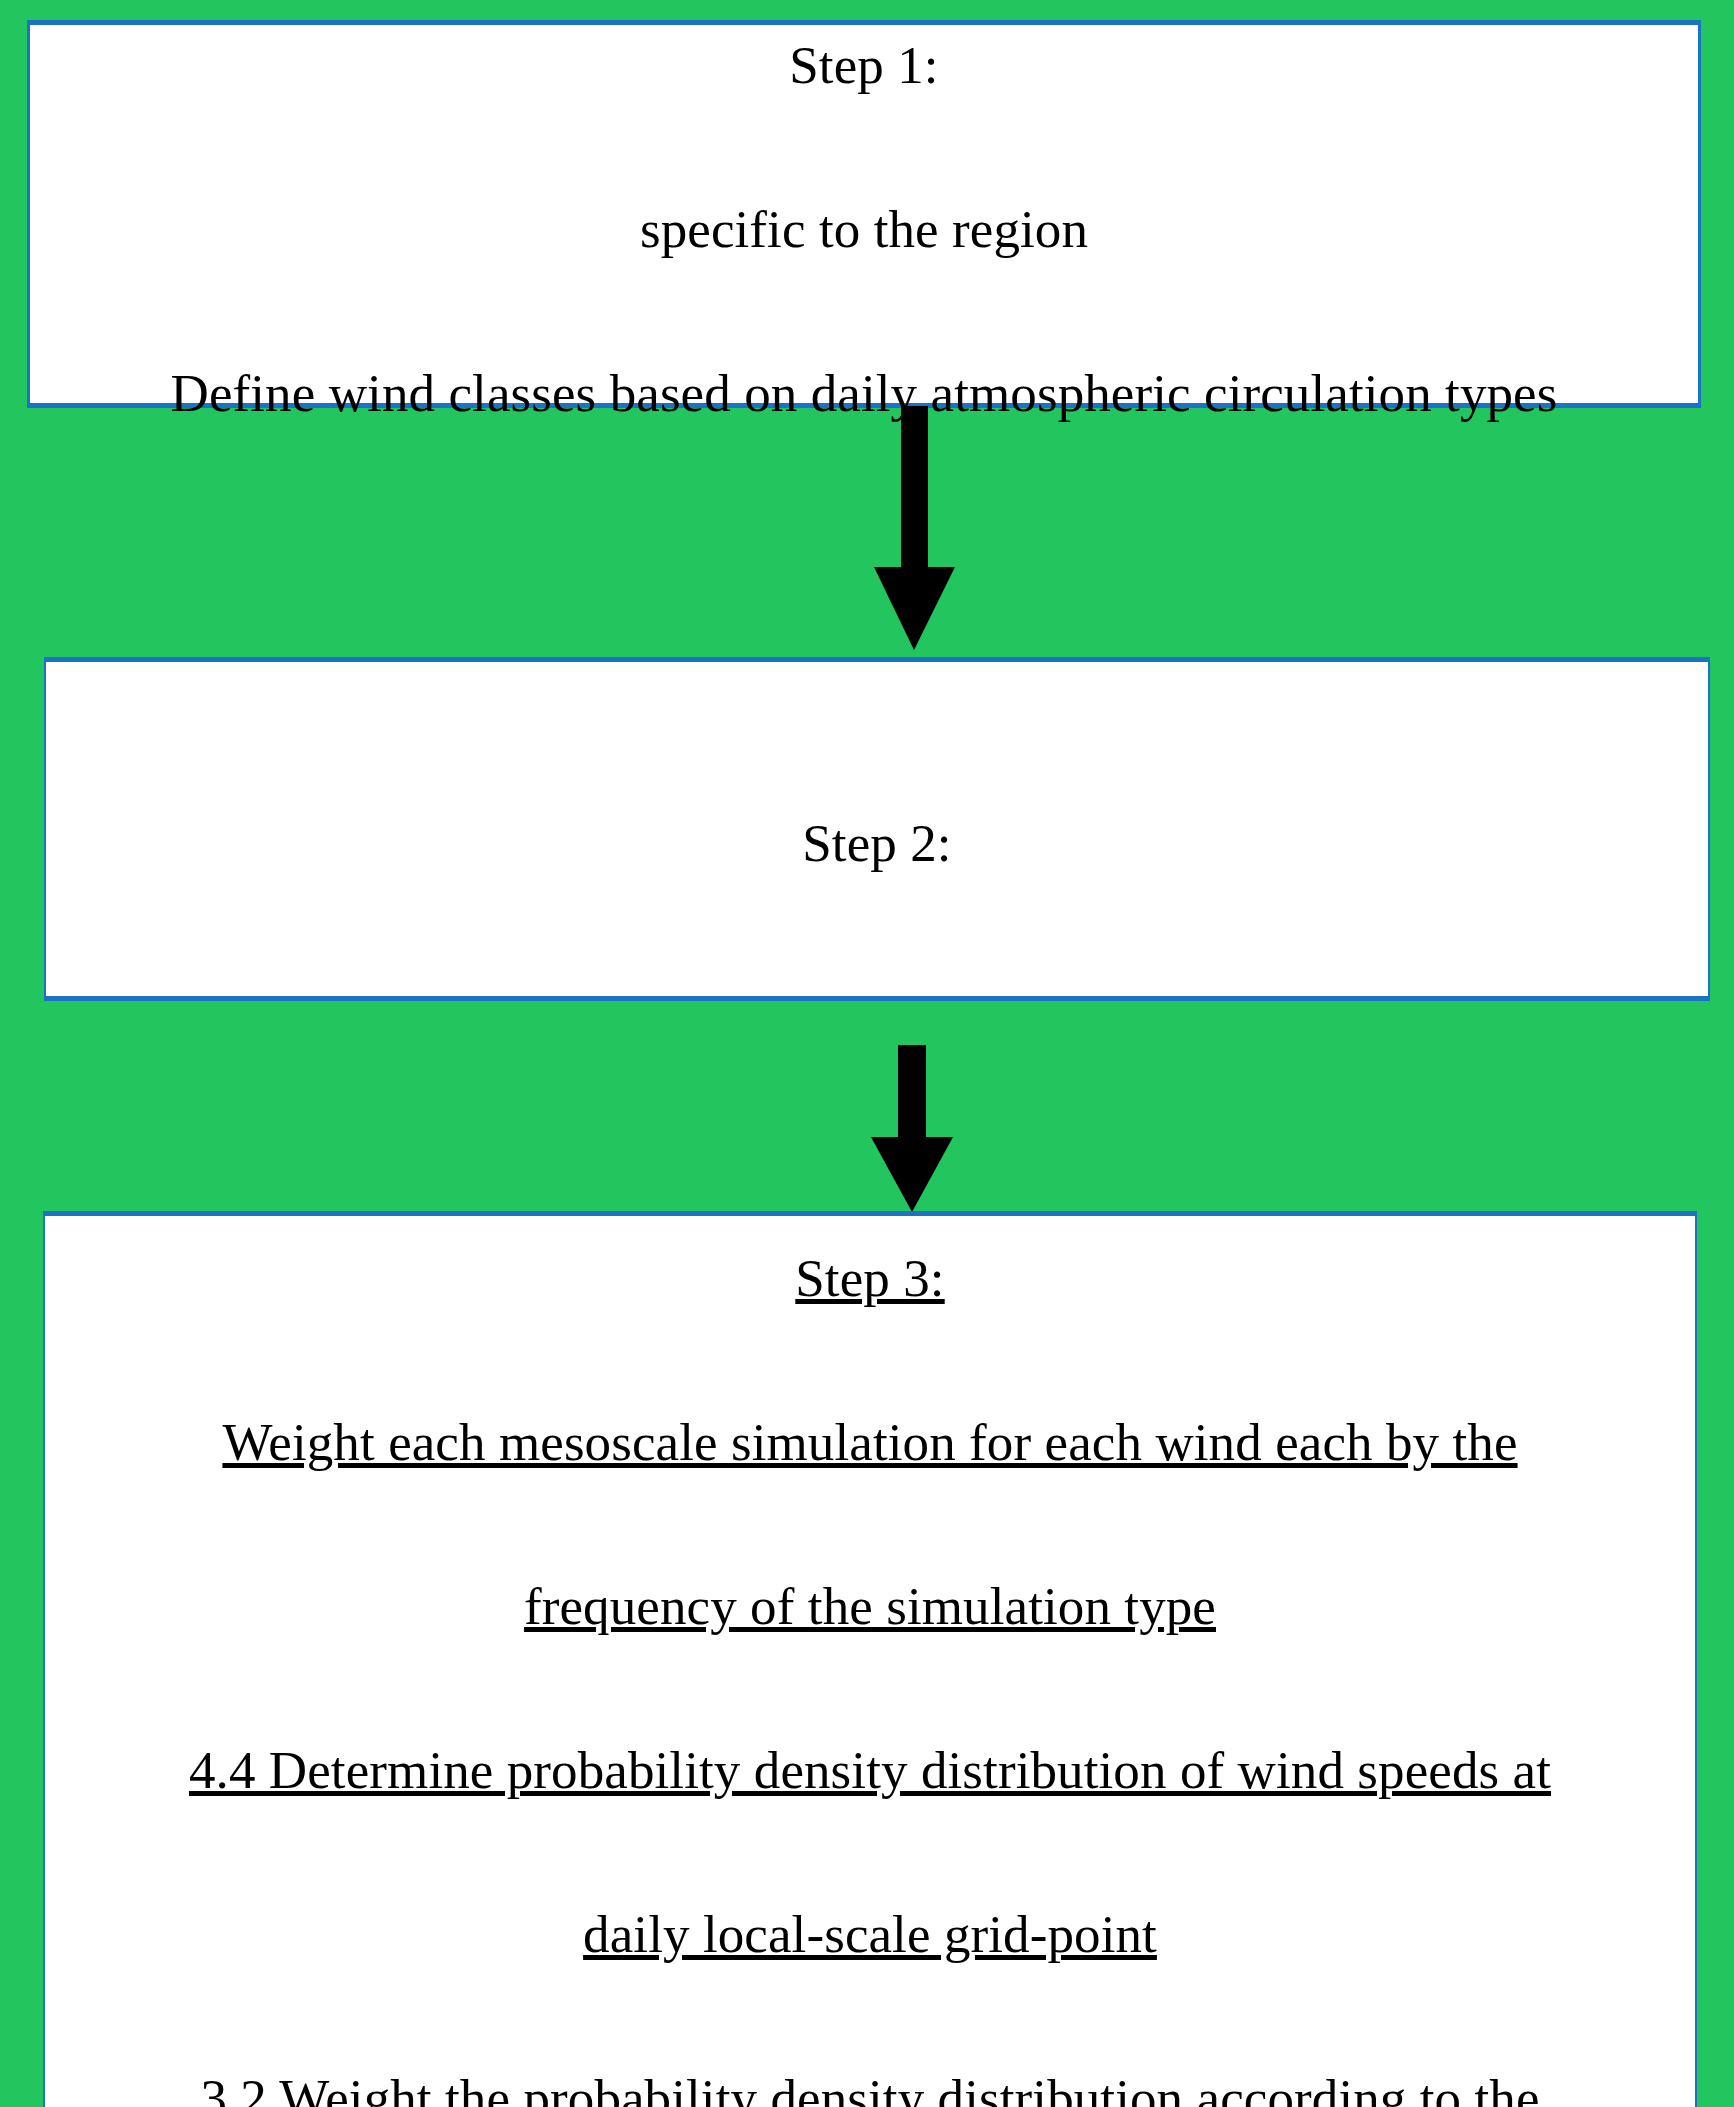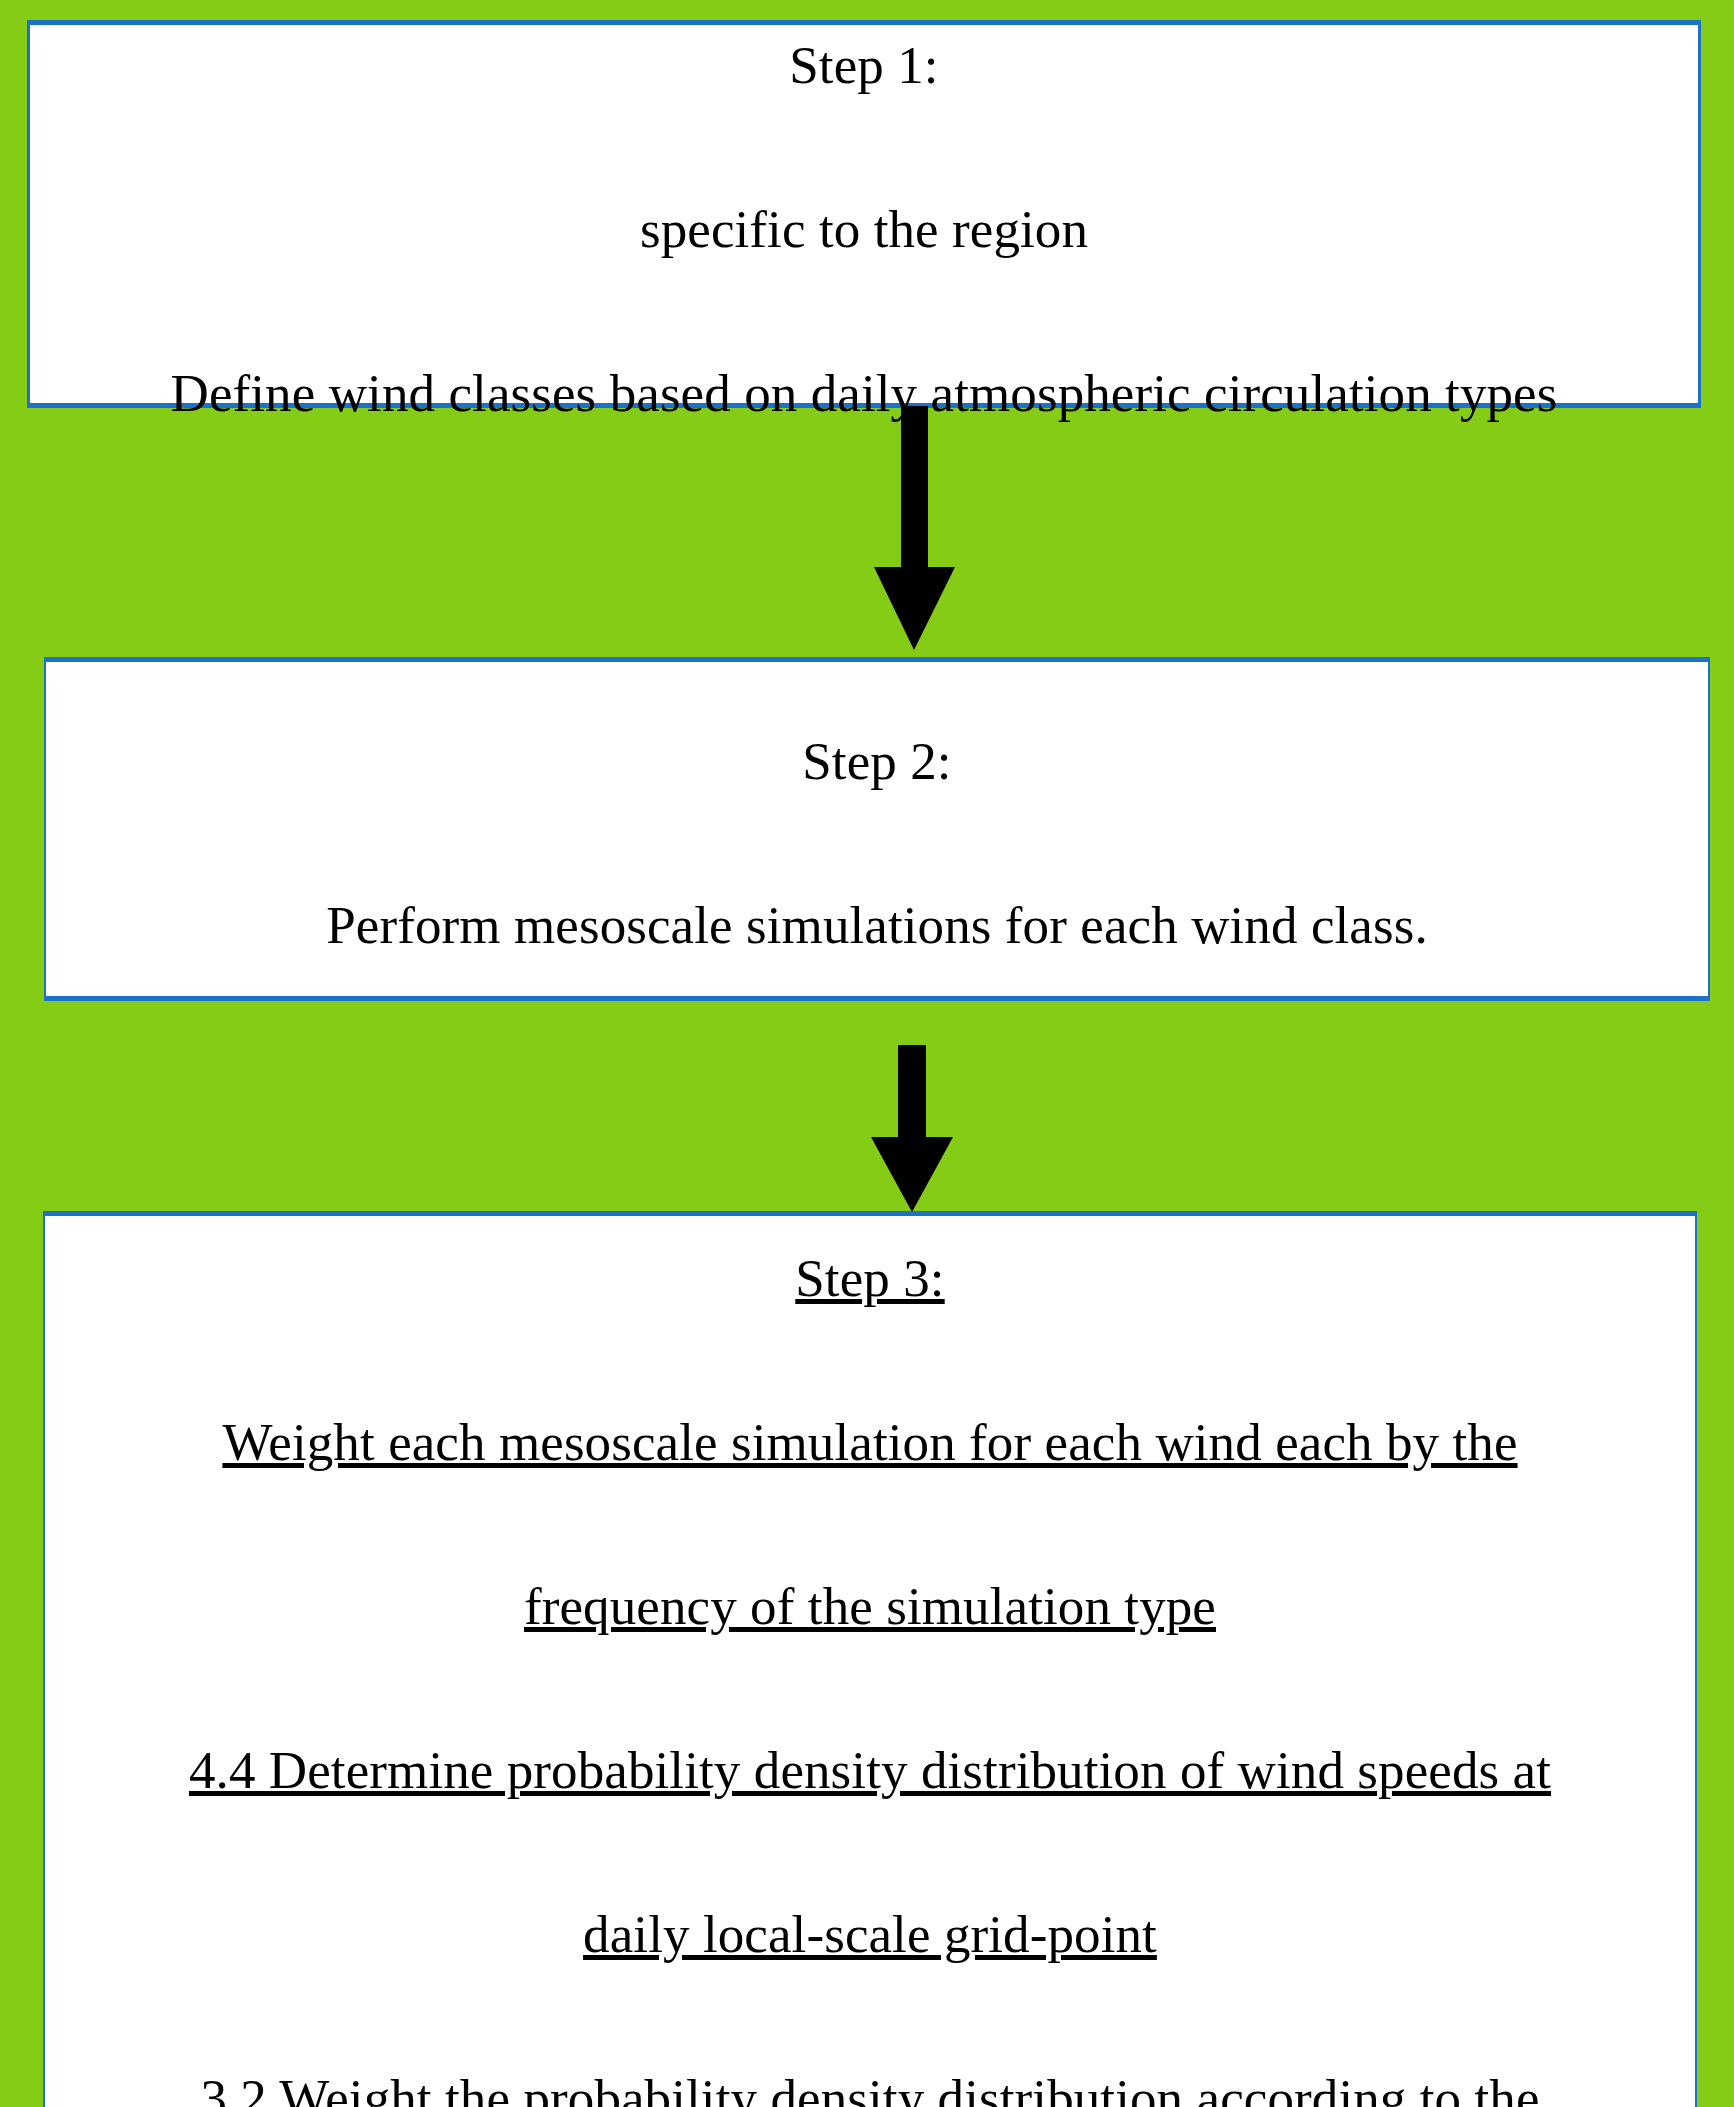--- a/index.html
+++ b/index.html
@@ -10,21 +10,21 @@
   }
   body {
     font-family: "Liberation Serif", "DejaVu Serif", serif;
     -webkit-font-smoothing: antialiased;
   }
 
   #canvas {
     position: relative;
     width: 1735px;
     height: 2108px;
-    background: #84cc16;
+    background: #22c55e;
     overflow: hidden;
   }
 
   
   .flow-box {
     position: absolute;
     box-sizing: border-box;
     background: #ffffff;
     border-style: solid;
     border-color: #1b72c6;
@@ -154,21 +154,20 @@
   </div>
 
   <div class="flow-arrow" id="arrow-1">
     <div class="arrow-shaft"></div>
     <div class="arrow-head"></div>
   </div>
 
   <div class="flow-box" id="box-step-2">
     <div class="box-text">
       <span class="step-line">Step 2:</span>
-      <span class="step-line">Perform mesoscale simulations for each wind class.</span>
     </div>
   </div>
 
   <div class="flow-arrow" id="arrow-2">
     <div class="arrow-shaft"></div>
     <div class="arrow-head"></div>
   </div>
 
   <div class="flow-box" id="box-step-3">
     <div class="box-text">

